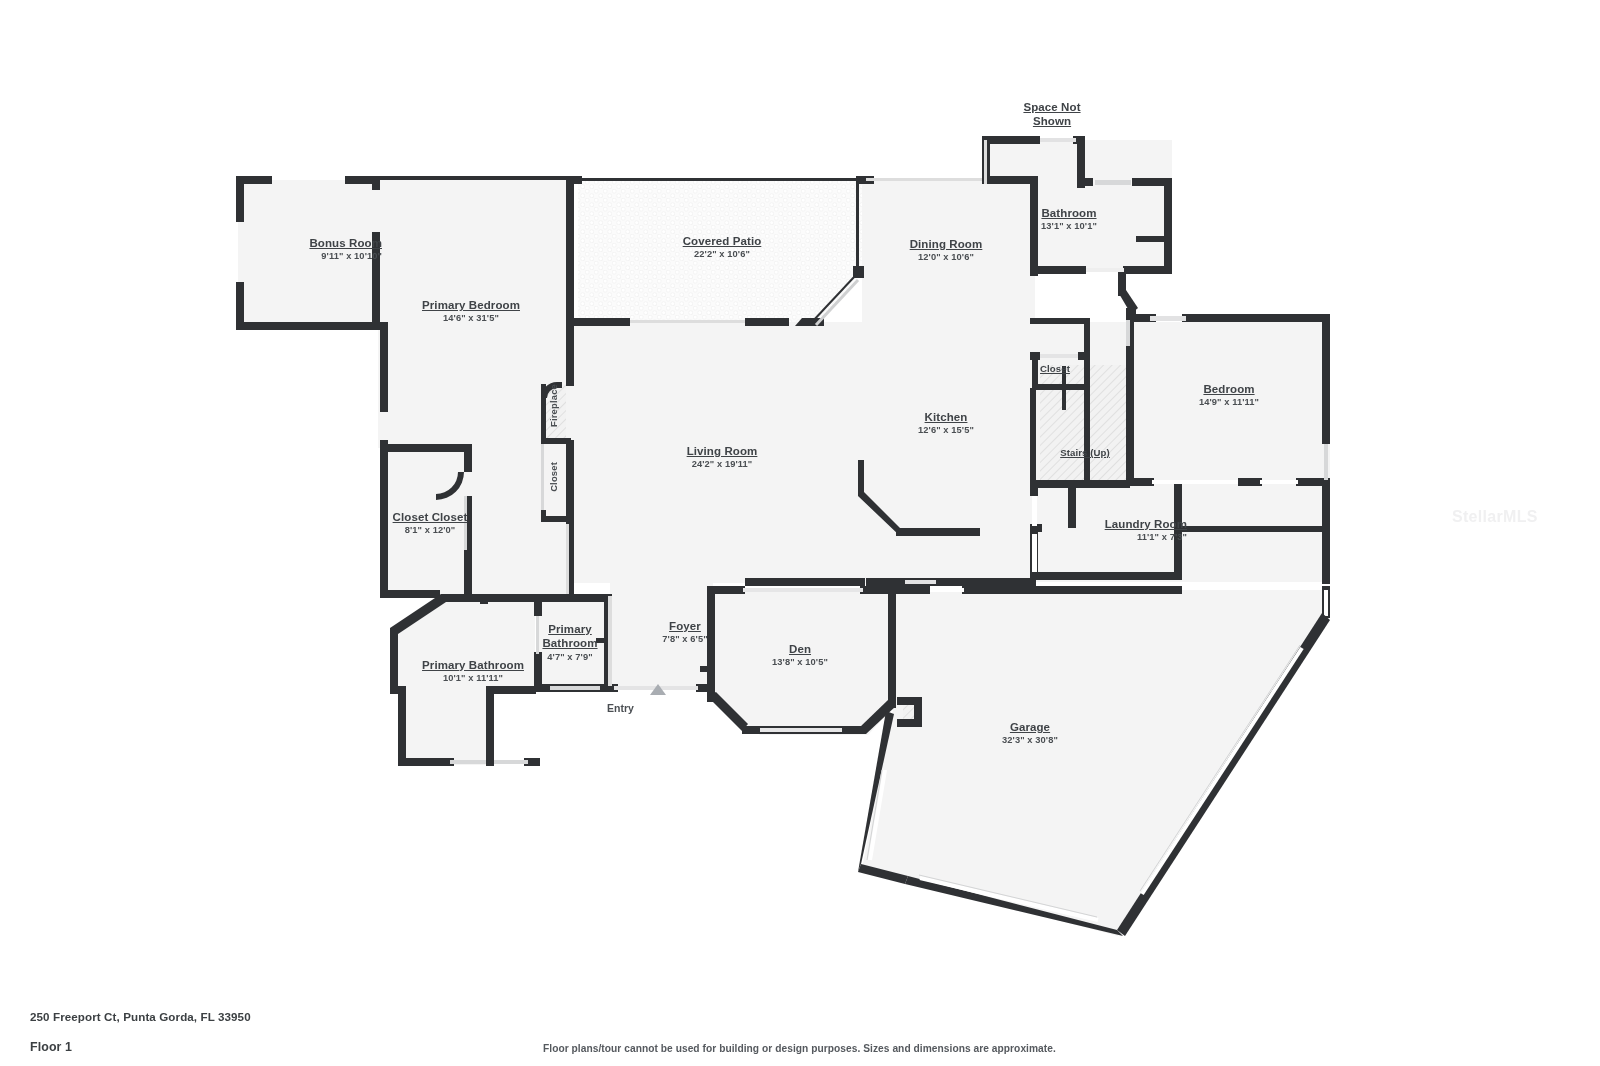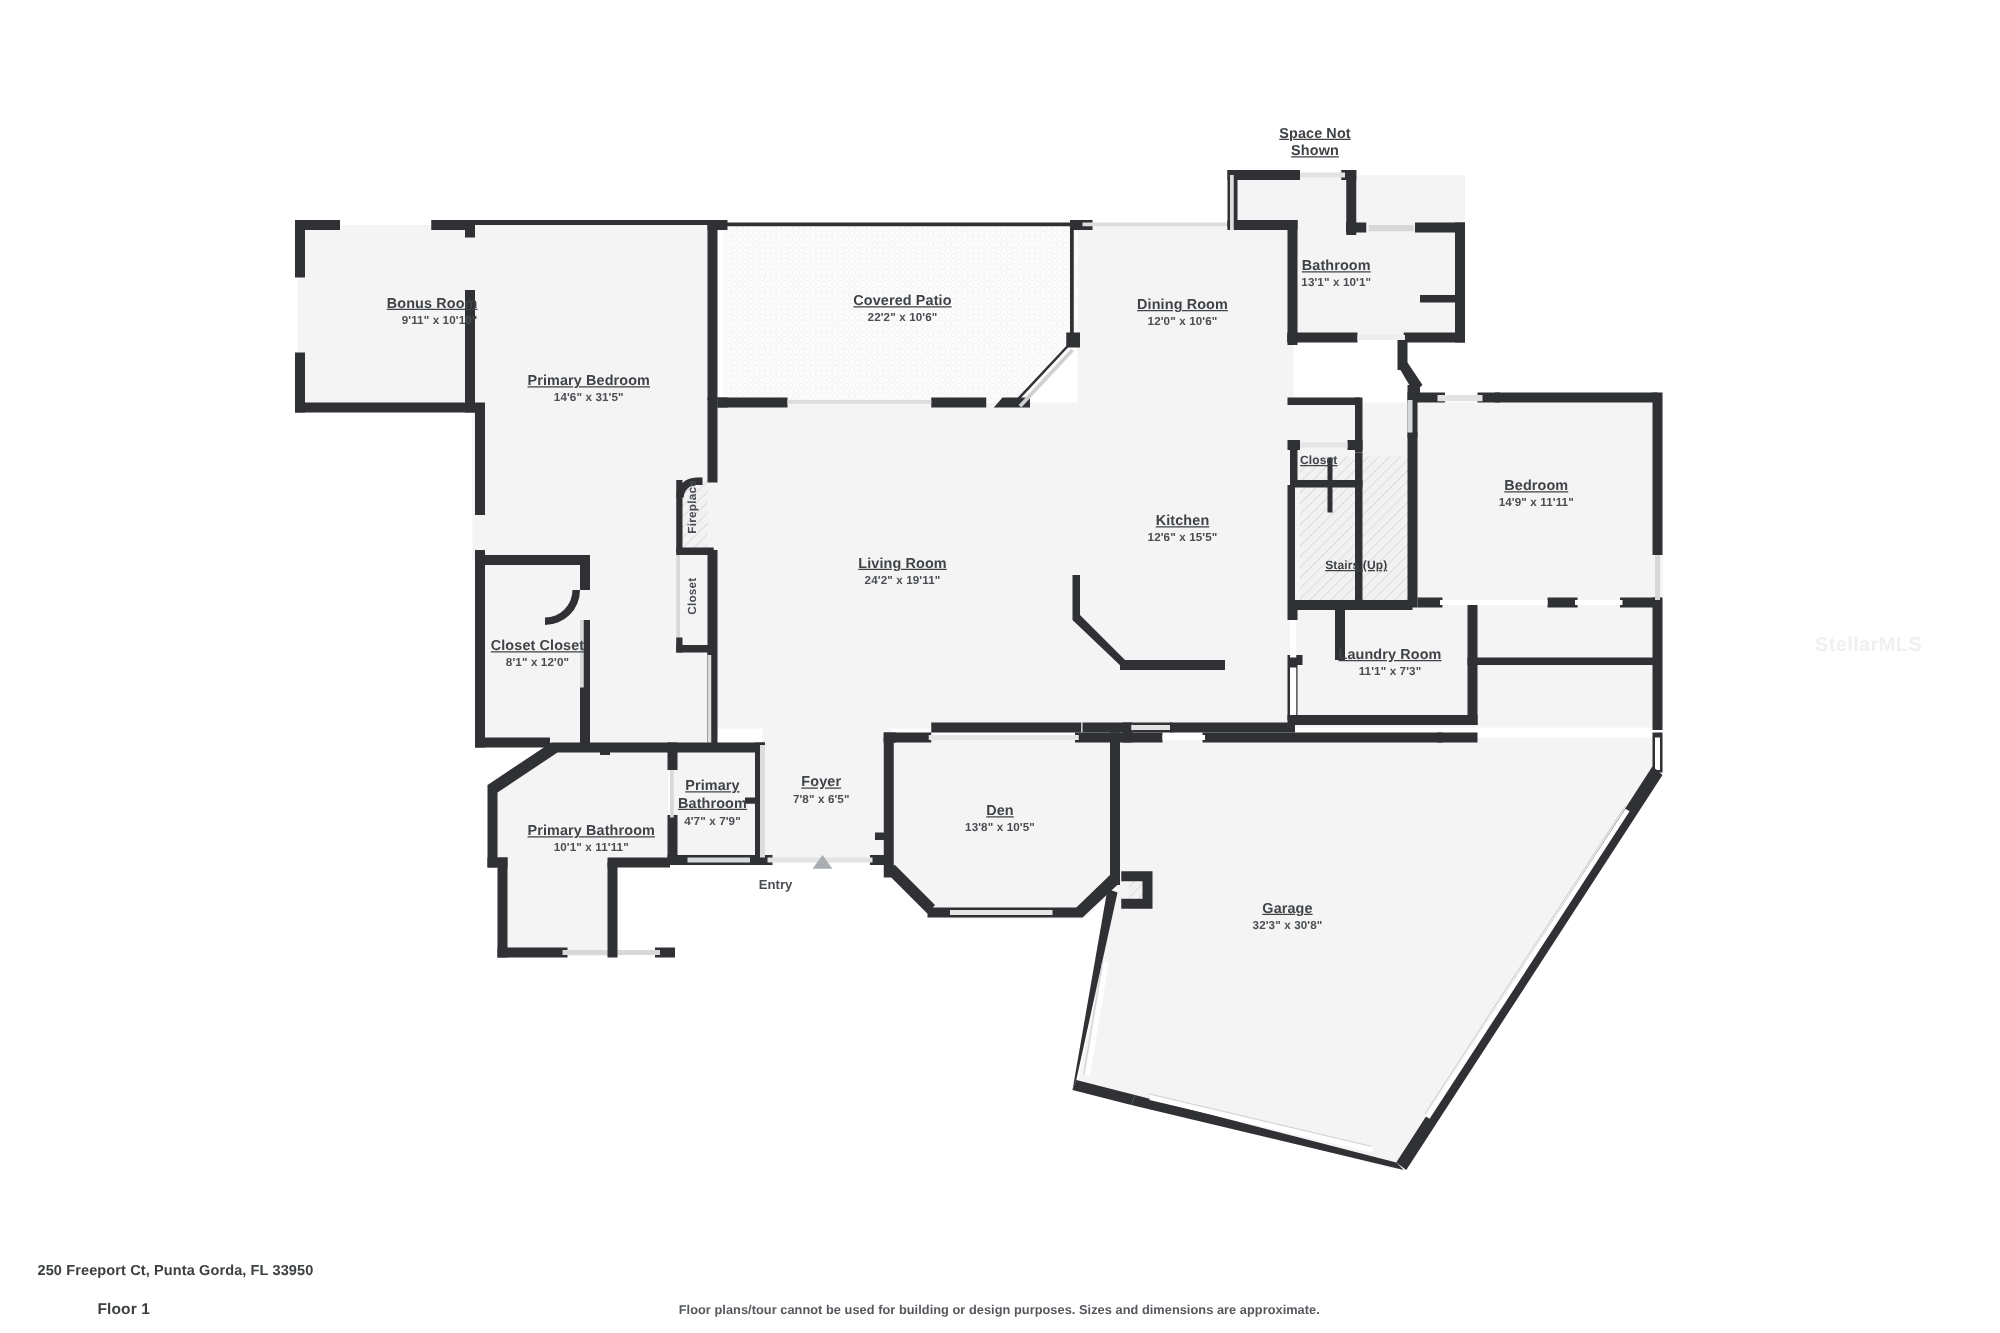--- a/index.html
+++ b/index.html
@@ -84,21 +84,20 @@
     letter-spacing: .1px;
   }
   #footer-floor {
     position: absolute;
     left: 30px;
     top: 1040px;
     font-size: 12.4px;
     font-weight: 700;
     color: #3c4043;
     letter-spacing: .1px;
-    margin-left: 48px;
   }
   #footer-disclaimer {
     position: absolute;
     left: 543px;
     top: 1043px;
     font-size: 10.2px;
     font-weight: 700;
     color: #55595e;
     letter-spacing: .05px;
   }
@@ -401,31 +400,31 @@
   <div class="room-label" style="left:647px;top:444px;width:150px;">
     <div class="room-name">Living Room</div>
     <div class="room-dims">24'2" x 19'11"</div>
   </div>
 
   <div class="room-label" style="left:355px;top:510px;width:150px;">
     <div class="room-name">Closet Closet</div>
     <div class="room-dims">8'1" x 12'0"</div>
   </div>
 
-  <div class="room-label" style="left:1037px;top:517px;width:150px;">
+  <div class="room-label" style="left:1037px;top:517px;width:150px;text-align:right;">
     <div class="room-name">Laundry Room</div>
     <div class="room-dims">11'1" x 7'3"</div>
   </div>
 
   <div class="room-label" style="left:398px;top:658px;width:150px;">
     <div class="room-name">Primary Bathroom</div>
     <div class="room-dims">10'1" x 11'11"</div>
   </div>
 
-  <div class="room-label" style="left:582px;top:619px;width:150px;">
+  <div class="room-label" style="left:610px;top:619px;width:150px;">
     <div class="room-name">Foyer</div>
     <div class="room-dims">7'8" x 6'5"</div>
   </div>
 
   <div class="room-label" style="left:725px;top:642px;width:150px;">
     <div class="room-name">Den</div>
     <div class="room-dims">13'8" x 10'5"</div>
   </div>
 
   <div class="room-label" style="left:955px;top:720px;width:150px;">

